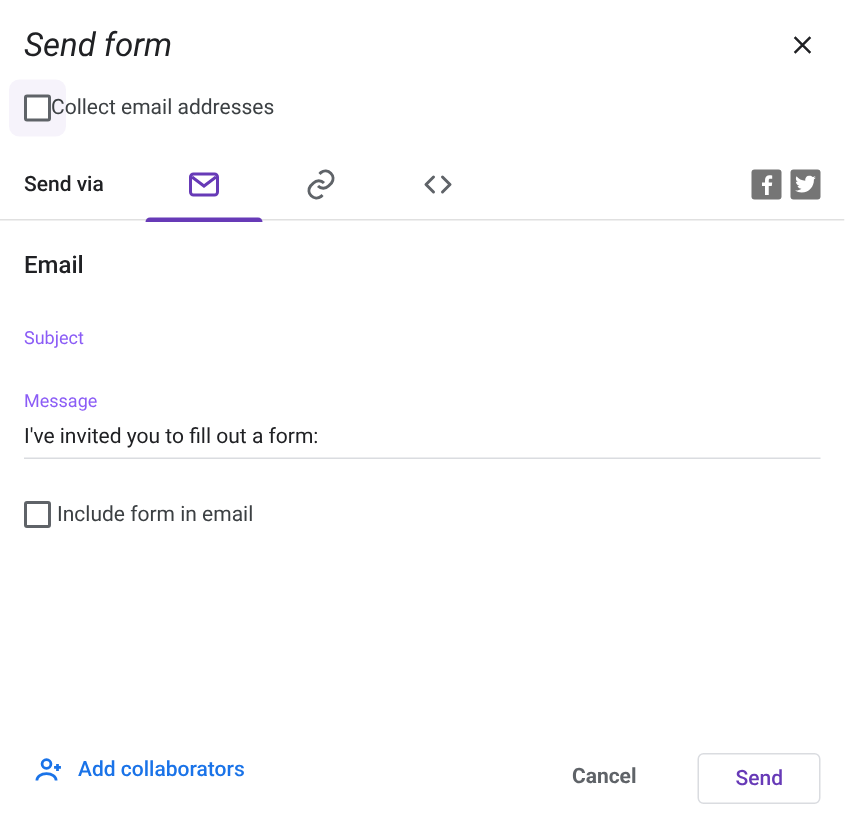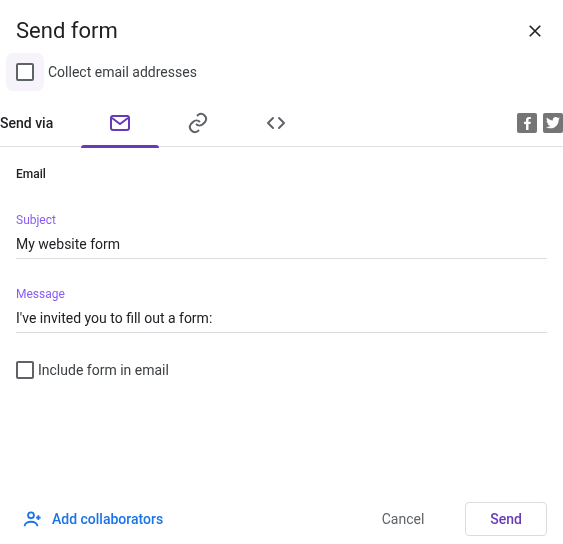--- a/index.html
+++ b/index.html
@@ -7,39 +7,38 @@
     margin: 0;
     font-family: 'Google Sans', Roboto, Arial, sans-serif;
     background: #fff;
     width: 563px;
     height: 544px;
     overflow: hidden;
     color: #202124;
   }
   .header {
     display: flex;
-    align-items: center;
     justify-content: space-between;
     padding: 18px 16px 4px 16px;
+    font-style: italic;
   }
   .dialog-title {
     font-size: 22px;
     font-weight: 400;
     color: #202124;
   }
   .close-btn {
     width: 24px; height: 24px;
     display: flex; align-items: center; justify-content: center;
     cursor: pointer;
     color: #202124;
   }
   .collect-row {
     display: flex;
     align-items: center;
-    gap: 14px;
     padding: 16px 16px 18px 16px;
     text-align: center;
   }
   .checkbox {
     width: 18px; height: 18px;
     border: 2px solid #5f6368;
     border-radius: 2px;
     cursor: pointer;
     flex-shrink: 0;
   }
@@ -47,21 +46,21 @@
     box-shadow: 0 0 0 10px rgba(103,58,183,0.06);
     border-radius: 2px;
   }
   .collect-label {
     font-size: 14px;
     color: #3c4043;
   }
   .send-via-row {
     display: flex;
     align-items: center;
-    padding: 0 0;
+    padding: 0 16px;
     border-bottom: 1px solid #e0e0e0;
     height: 48px;
   }
   .send-via-label {
     font-size: 14px;
     font-weight: 500;
     color: #202124;
     margin-right: 28px;
   }
   .tab {
@@ -94,21 +93,21 @@
     display: flex;
     align-items: center;
     justify-content: center;
     cursor: pointer;
     border-radius: 2px;
   }
   .content {
     padding: 20px 16px 0 16px;
   }
   .section-title {
-    font-size: 12px;
+    font-size: 16px;
     font-weight: 500;
     color: #202124;
     margin-bottom: 32px;
   }
   .field {
     margin-bottom: 28px;
   }
   .field-label {
     font-size: 12px;
     color: #8b5cf6;
@@ -140,35 +139,35 @@
     align-items: center;
     gap: 4px;
     margin-top: 18px;
   }
   .footer {
     position: absolute;
     bottom: 8px;
     left: 0; right: 0;
     padding: 0 16px 0 20px;
     display: flex;
-    align-items: center;
+    align-items: flex-start;
   }
   .add-collab {
     display: flex;
     align-items: center;
     gap: 10px;
     color: #1a73e8;
     font-size: 14px;
     font-weight: 500;
     cursor: pointer;
   }
   .btn-text {
     color: #5f6368;
     font-size: 14px;
-    font-weight: 400;
+    font-weight: 700;
     padding: 8px 12px;
     cursor: pointer;
     border-radius: 4px;
   }
   .btn-outlined {
     color: #673ab7;
     font-size: 14px;
     font-weight: 500;
     padding: 8px 24px;
     cursor: pointer;
@@ -226,21 +225,20 @@
       </svg>
   </div>
 </div>
 
 <div class="content">
   <div class="section-title">Email</div>
 
 
   <div class="field">
     <div class="field-label">Subject</div>
-    <input type="text" class="field-input" value="My website form" style="">
   </div>
 
   <div class="field">
     <div class="field-label">Message</div>
     <input type="text" class="field-input" value="I've invited you to fill out a form:" style="">
   </div>
 
   <div class="include-row">
     <div class="checkbox"></div>
     <div class="collect-label">Include form in email</div>

